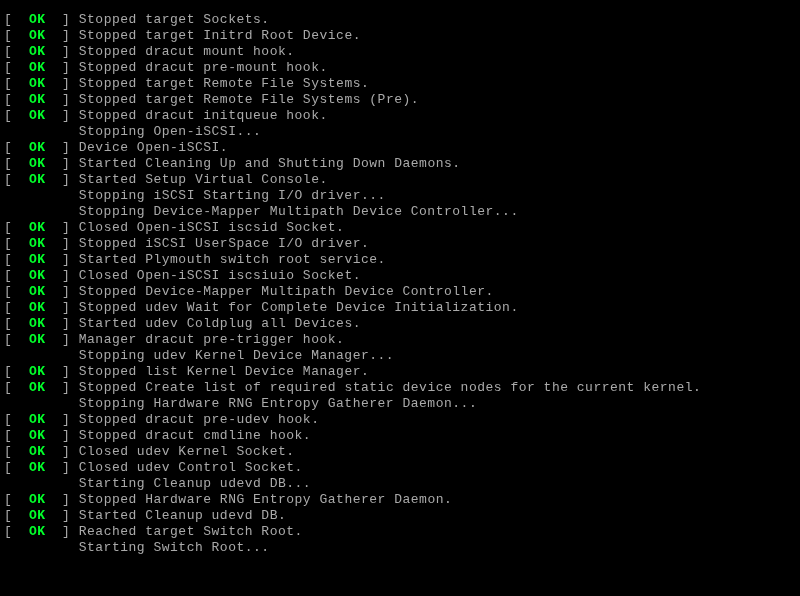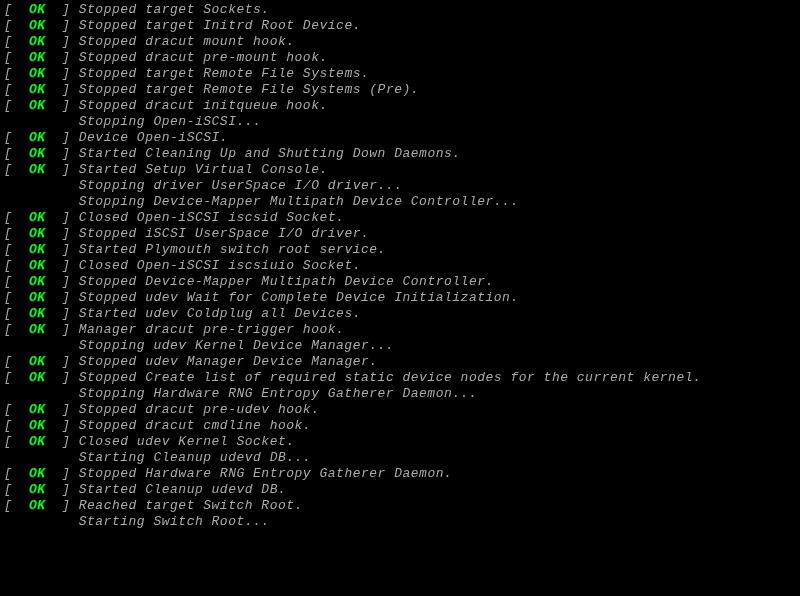--- a/index.html
+++ b/index.html
@@ -6,21 +6,21 @@
     html, body {
       width: 800px;
       height: 596px;
       background: #000;
       font-family: "Courier New", monospace;
       font-size: 13px;
       letter-spacing: 0.5px;
       color: #aaa;
       overflow: hidden;
     }
-    .terminal { padding: 2px 4px 0 4px; font-style: italic; }
+    .terminal { padding: 12px 4px 0 4px; }
     .line {
       white-space: pre;
       line-height: 16px;
       height: 16px;
     }
     .br { color: #aaa; }         
     .ok { color: #00ff2a; font-weight: bold; }  
     .msg { color: #aaa; }
     .indent { display:inline-block; }
   </style>
@@ -32,35 +32,36 @@
     <div class="line"><span class="br">[  </span><span class="ok">OK</span><span class="br">  ] </span><span class="msg">Stopped target Initrd Root Device.</span></div>
     <div class="line"><span class="br">[  </span><span class="ok">OK</span><span class="br">  ] </span><span class="msg">Stopped dracut mount hook.</span></div>
     <div class="line"><span class="br">[  </span><span class="ok">OK</span><span class="br">  ] </span><span class="msg">Stopped dracut pre-mount hook.</span></div>
     <div class="line"><span class="br">[  </span><span class="ok">OK</span><span class="br">  ] </span><span class="msg">Stopped target Remote File Systems.</span></div>
     <div class="line"><span class="br">[  </span><span class="ok">OK</span><span class="br">  ] </span><span class="msg">Stopped target Remote File Systems (Pre).</span></div>
     <div class="line"><span class="br">[  </span><span class="ok">OK</span><span class="br">  ] </span><span class="msg">Stopped dracut initqueue hook.</span></div>
     <div class="line"><span class="indent">         </span><span class="msg">Stopping Open-iSCSI...</span></div>
     <div class="line"><span class="br">[  </span><span class="ok">OK</span><span class="br">  ] </span><span class="msg">Device Open-iSCSI.</span></div>
     <div class="line"><span class="br">[  </span><span class="ok">OK</span><span class="br">  ] </span><span class="msg">Started Cleaning Up and Shutting Down Daemons.</span></div>
     <div class="line"><span class="br">[  </span><span class="ok">OK</span><span class="br">  ] </span><span class="msg">Started Setup Virtual Console.</span></div>
-    <div class="line"><span class="indent">         </span><span class="msg">Stopping driver UserSpace I/O driver...</span></div>
+    <div class="line"><span class="indent">         </span><span class="msg">Stopping iSCSI Starting I/O driver...</span></div>
     <div class="line"><span class="indent">         </span><span class="msg">Stopping Device-Mapper Multipath Device Controller...</span></div>
     <div class="line"><span class="br">[  </span><span class="ok">OK</span><span class="br">  ] </span><span class="msg">Closed Open-iSCSI iscsid Socket.</span></div>
     <div class="line"><span class="br">[  </span><span class="ok">OK</span><span class="br">  ] </span><span class="msg">Stopped iSCSI UserSpace I/O driver.</span></div>
     <div class="line"><span class="br">[  </span><span class="ok">OK</span><span class="br">  ] </span><span class="msg">Started Plymouth switch root service.</span></div>
     <div class="line"><span class="br">[  </span><span class="ok">OK</span><span class="br">  ] </span><span class="msg">Closed Open-iSCSI iscsiuio Socket.</span></div>
     <div class="line"><span class="br">[  </span><span class="ok">OK</span><span class="br">  ] </span><span class="msg">Stopped Device-Mapper Multipath Device Controller.</span></div>
     <div class="line"><span class="br">[  </span><span class="ok">OK</span><span class="br">  ] </span><span class="msg">Stopped udev Wait for Complete Device Initialization.</span></div>
     <div class="line"><span class="br">[  </span><span class="ok">OK</span><span class="br">  ] </span><span class="msg">Started udev Coldplug all Devices.</span></div>
     <div class="line"><span class="br">[  </span><span class="ok">OK</span><span class="br">  ] </span><span class="msg">Manager dracut pre-trigger hook.</span></div>
     <div class="line"><span class="indent">         </span><span class="msg">Stopping udev Kernel Device Manager...</span></div>
-    <div class="line"><span class="br">[  </span><span class="ok">OK</span><span class="br">  ] </span><span class="msg">Stopped udev Manager Device Manager.</span></div>
+    <div class="line"><span class="br">[  </span><span class="ok">OK</span><span class="br">  ] </span><span class="msg">Stopped list Kernel Device Manager.</span></div>
     <div class="line"><span class="br">[  </span><span class="ok">OK</span><span class="br">  ] </span><span class="msg">Stopped Create list of required static device nodes for the current kernel.</span></div>
     <div class="line"><span class="indent">         </span><span class="msg">Stopping Hardware RNG Entropy Gatherer Daemon...</span></div>
     <div class="line"><span class="br">[  </span><span class="ok">OK</span><span class="br">  ] </span><span class="msg">Stopped dracut pre-udev hook.</span></div>
     <div class="line"><span class="br">[  </span><span class="ok">OK</span><span class="br">  ] </span><span class="msg">Stopped dracut cmdline hook.</span></div>
     <div class="line"><span class="br">[  </span><span class="ok">OK</span><span class="br">  ] </span><span class="msg">Closed udev Kernel Socket.</span></div>
+    <div class="line"><span class="br">[  </span><span class="ok">OK</span><span class="br">  ] </span><span class="msg">Closed udev Control Socket.</span></div>
     <div class="line"><span class="indent">         </span><span class="msg">Starting Cleanup udevd DB...</span></div>
     <div class="line"><span class="br">[  </span><span class="ok">OK</span><span class="br">  ] </span><span class="msg">Stopped Hardware RNG Entropy Gatherer Daemon.</span></div>
     <div class="line"><span class="br">[  </span><span class="ok">OK</span><span class="br">  ] </span><span class="msg">Started Cleanup udevd DB.</span></div>
     <div class="line"><span class="br">[  </span><span class="ok">OK</span><span class="br">  ] </span><span class="msg">Reached target Switch Root.</span></div>
     <div class="line"><span class="indent">         </span><span class="msg">Starting Switch Root...</span></div>
   </div>
 
 </body></html>

